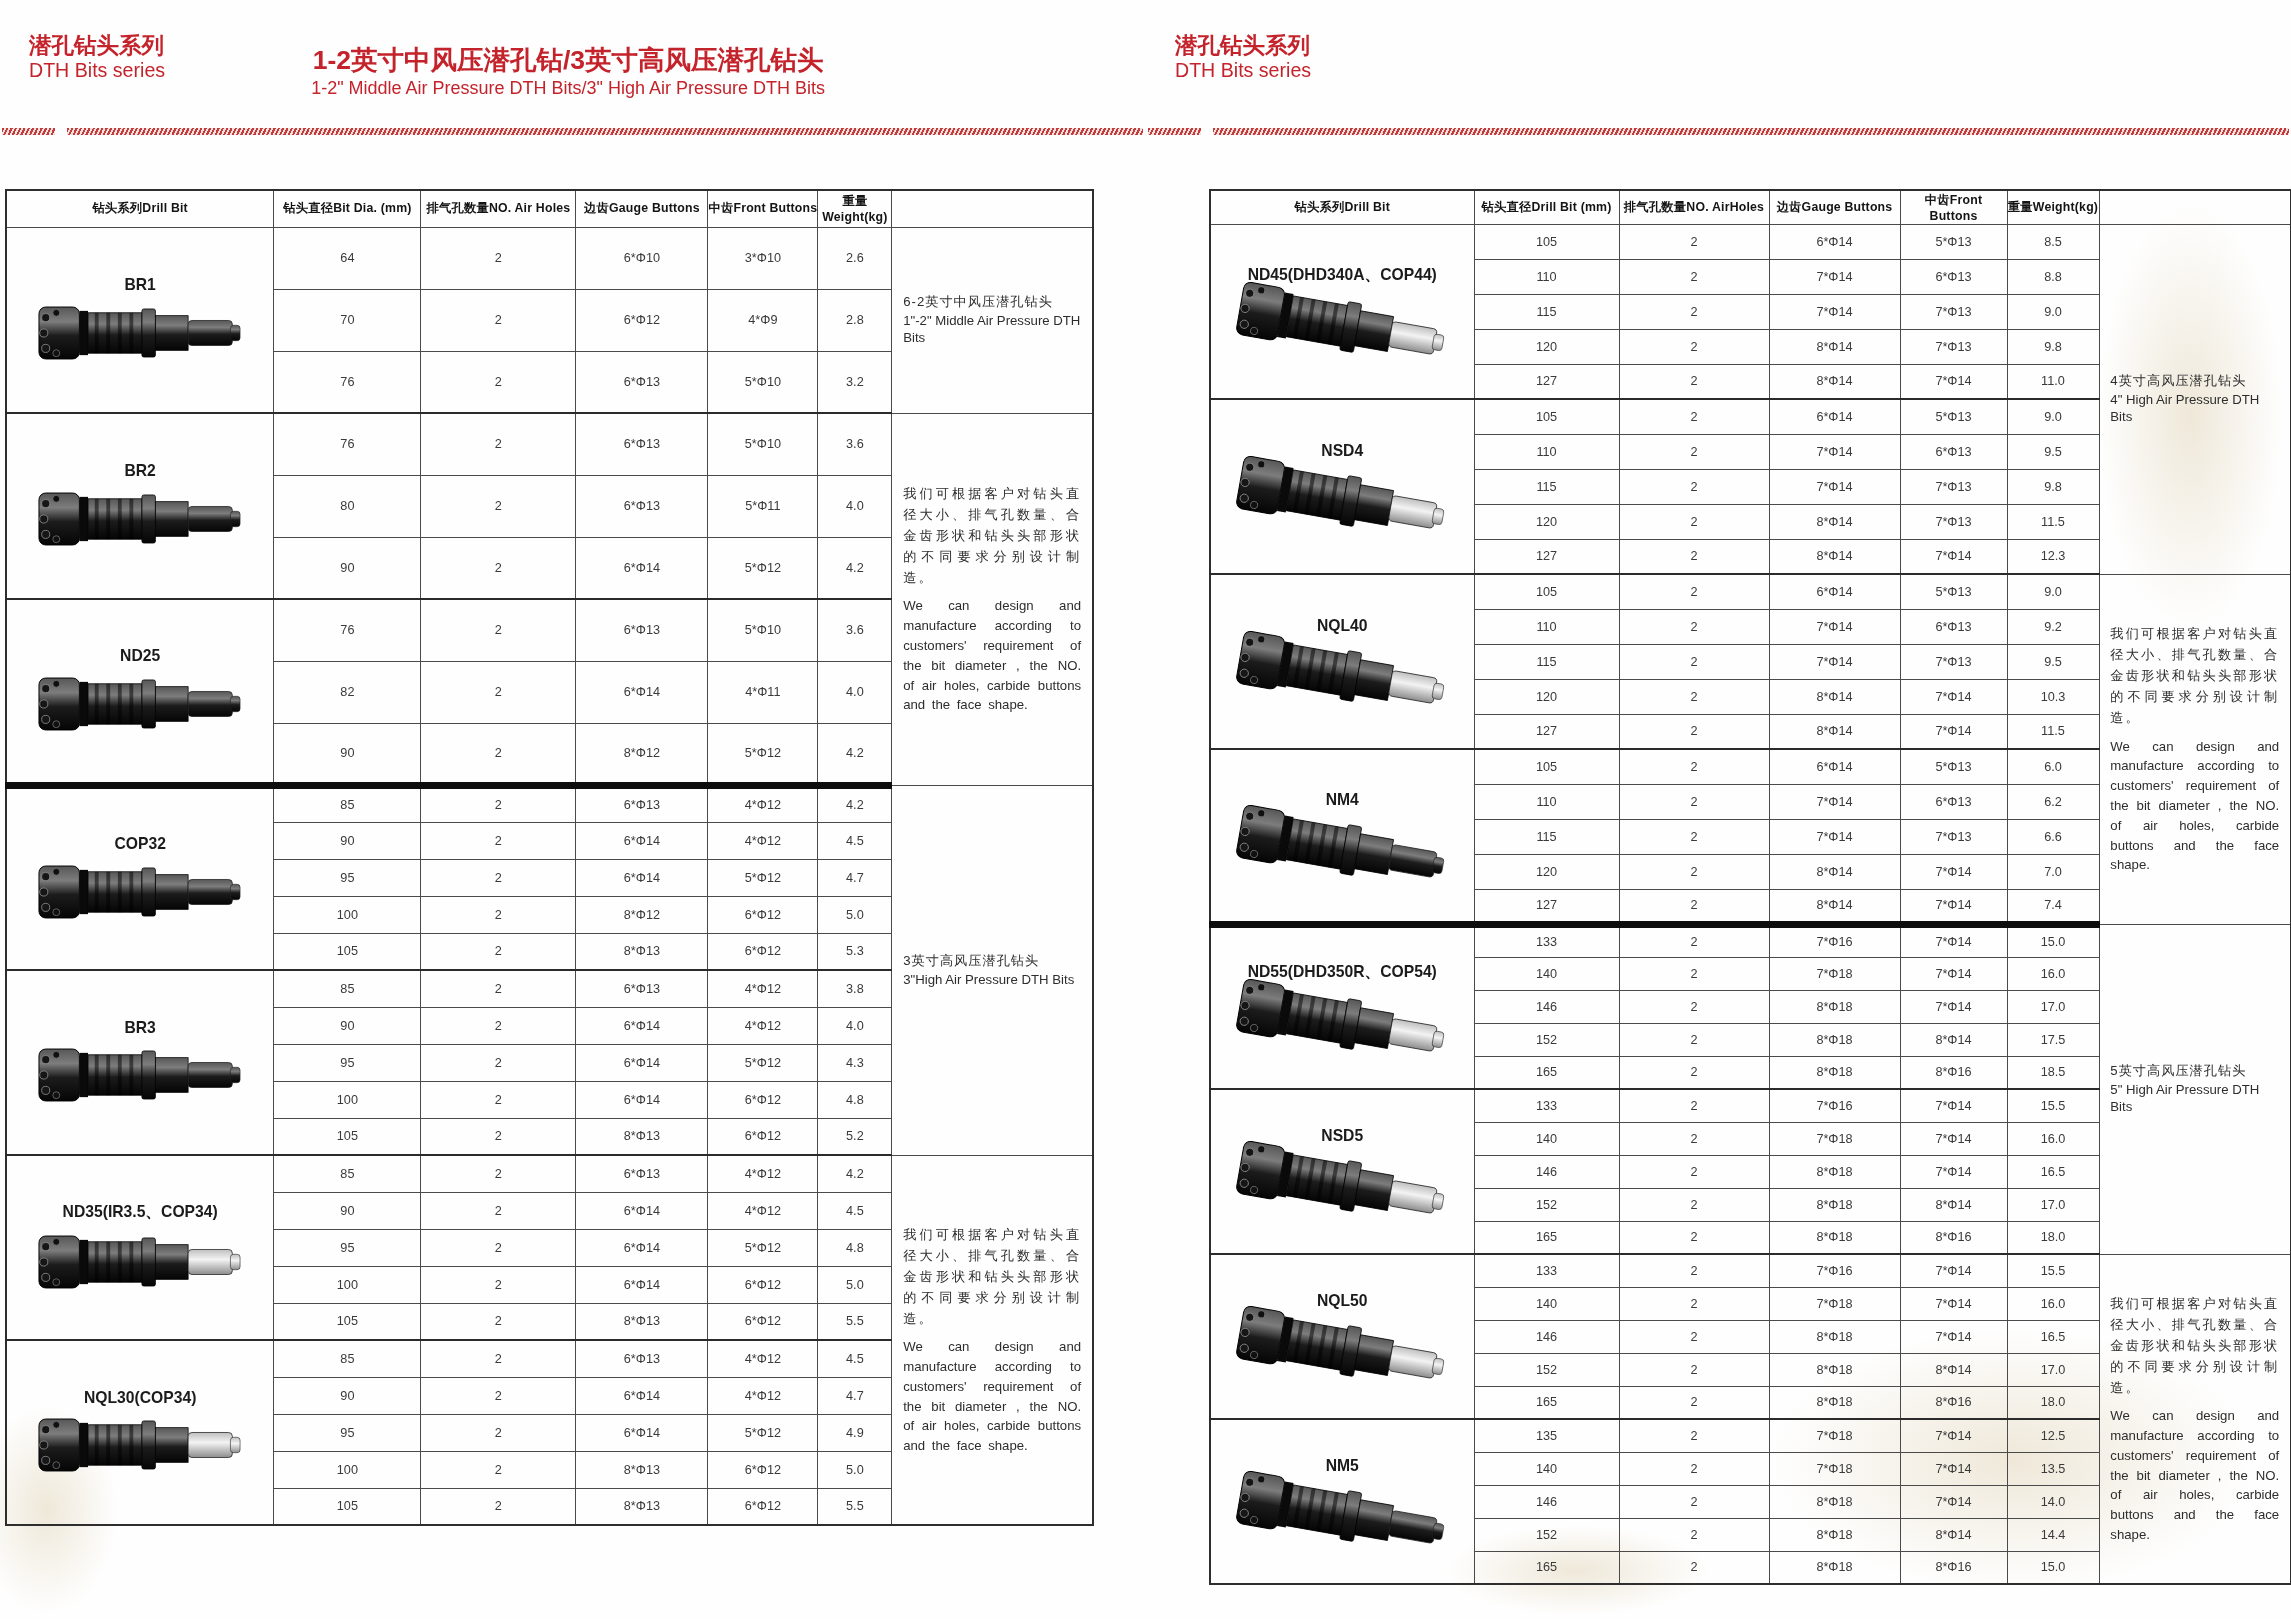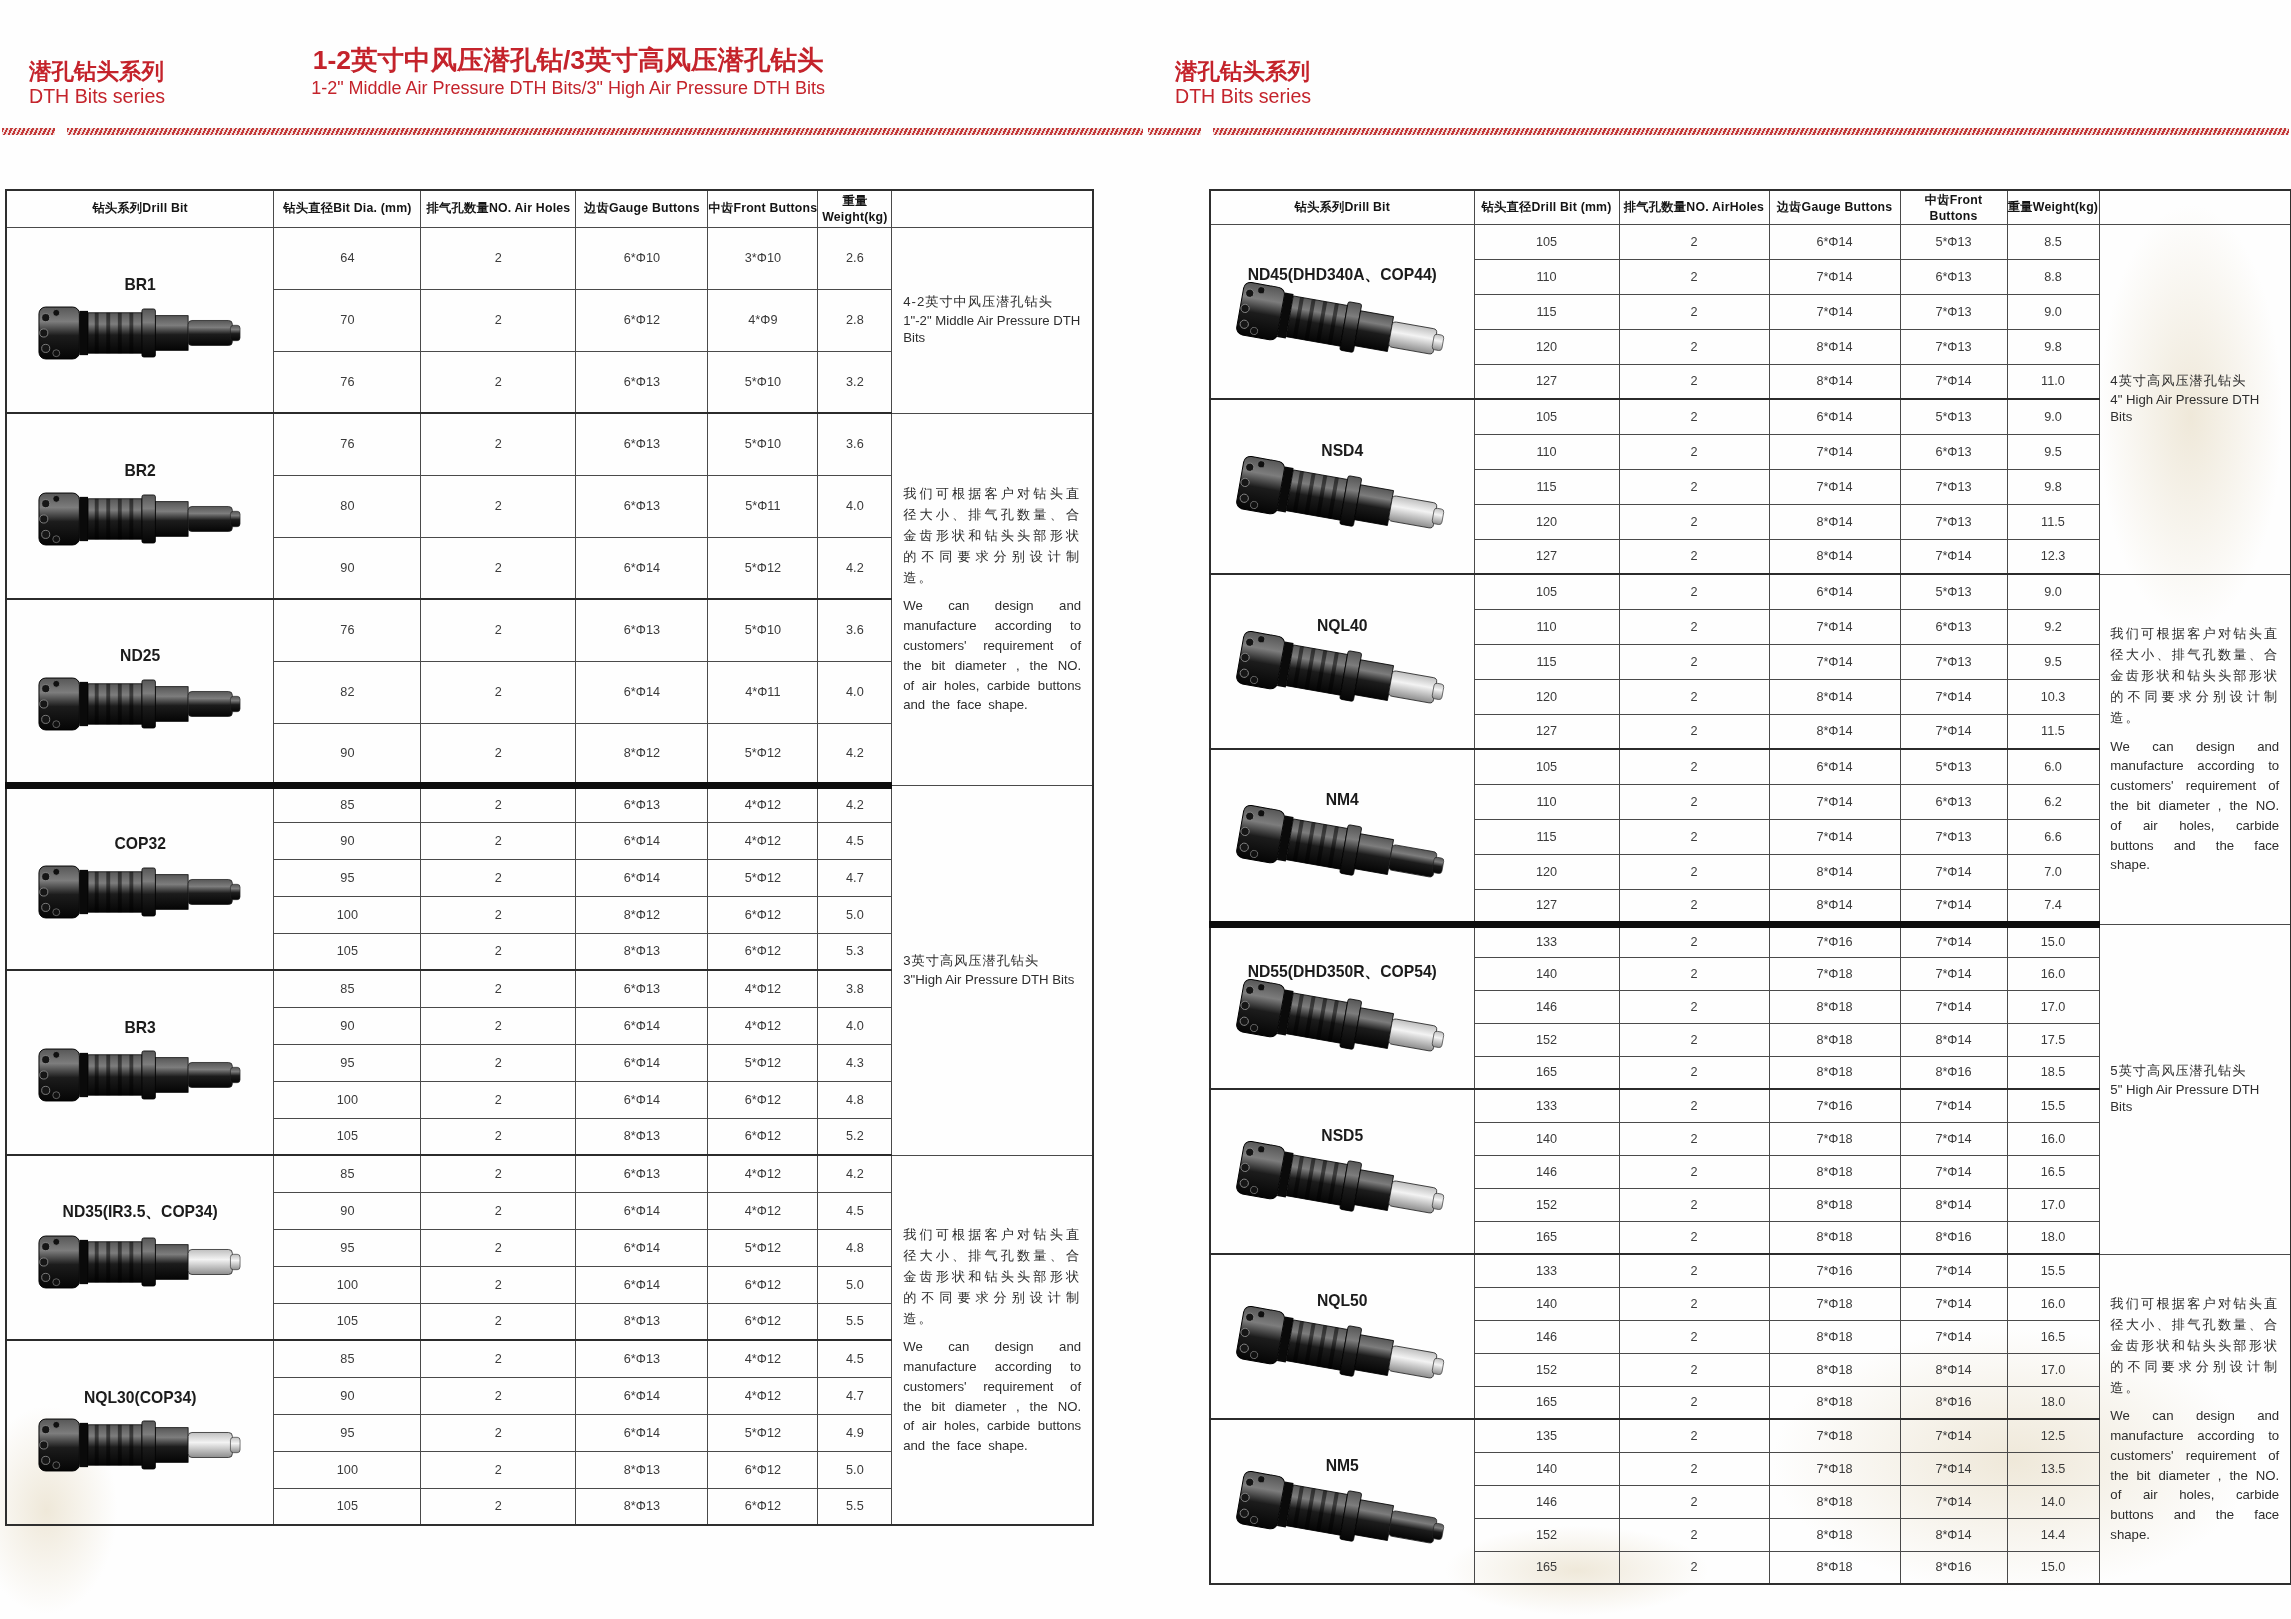--- a/index.html
+++ b/index.html
@@ -3,21 +3,21 @@
 <meta charset="utf-8">
 <style>
   :root{ --red:#c4232b; --line:#4a4a4a; --dark:#0d0d0d; }
   html,body{margin:0;padding:0;}
   body{width:2292px;height:1619px;position:relative;overflow:hidden;background:#fefefe;
        font-family:"Liberation Sans","DejaVu Sans",sans-serif;}
   .half{position:absolute;top:0;width:1146px;height:1619px;}
   #half-left{left:0;} #half-right{left:1146px;}
 
   
-  .series{position:absolute;left:29px;top:58px;z-index:2;}
+  .series{position:absolute;left:29px;top:32px;z-index:2;}
   .series-zh{font-size:22.5px;font-weight:700;color:var(--red);line-height:1.2;}
   .series-en{font-size:19.6px;font-weight:400;color:var(--red);line-height:1.2;}
   .page-title{position:absolute;top:45px;left:0;right:9.8px;z-index:1;}
   .center .page-title{text-align:center;}
   .rightal .page-title{text-align:right;}
   .page-title-zh{font-size:26.5px;font-weight:700;color:var(--red);line-height:1.2;}
   .page-title-en{font-size:18px;font-weight:400;color:var(--red);line-height:1.25;}
   .hatch{position:absolute;height:6.9px;top:128px;z-index:2;
     background:repeating-linear-gradient(115deg,#c43b3b 0px,#c43b3b 2px,#f2e2e0 2px,#f2e2e0 3.9px);}
   .hatch.short{left:2px;width:53px;} .hatch.long{left:67px;right:2.9px;}
@@ -121,21 +121,21 @@
   <rect x="200" y="24" width="10" height="16" rx="3" fill="url(#gm1)" stroke="#222" stroke-width="0.6"></rect>
 </svg>
                 </div>
               </td>
               <td>64</td>
               <td>2</td>
               <td>6*Φ10</td>
               <td>3*Φ10</td>
               <td>2.6</td>
               <td class="note" rowspan="3">
-                <div class="note-zh lbl">4-2英寸中风压潜孔钻头</div>
+                <div class="note-zh lbl">6-2英寸中风压潜孔钻头</div>
                 <div class="note-en lbl">1"-2" Middle Air Pressure DTH Bits</div>
               </td>
             </tr>
             <tr style="height: 62px;">
               <td>70</td>
               <td>2</td>
               <td>6*Φ12</td>
               <td>4*Φ9</td>
               <td>2.8</td>
             </tr>

